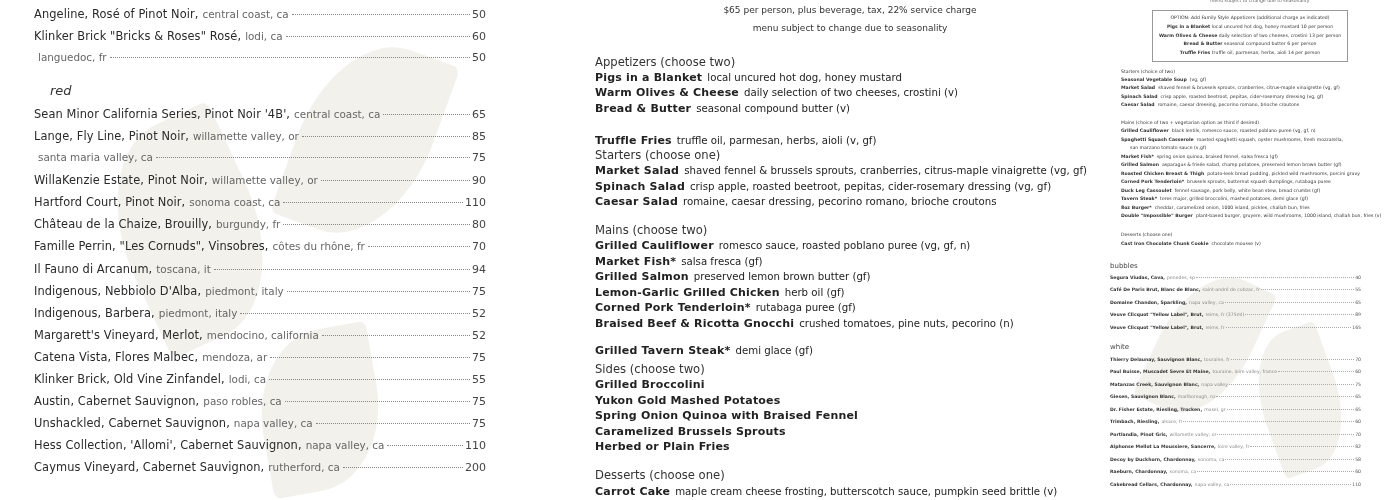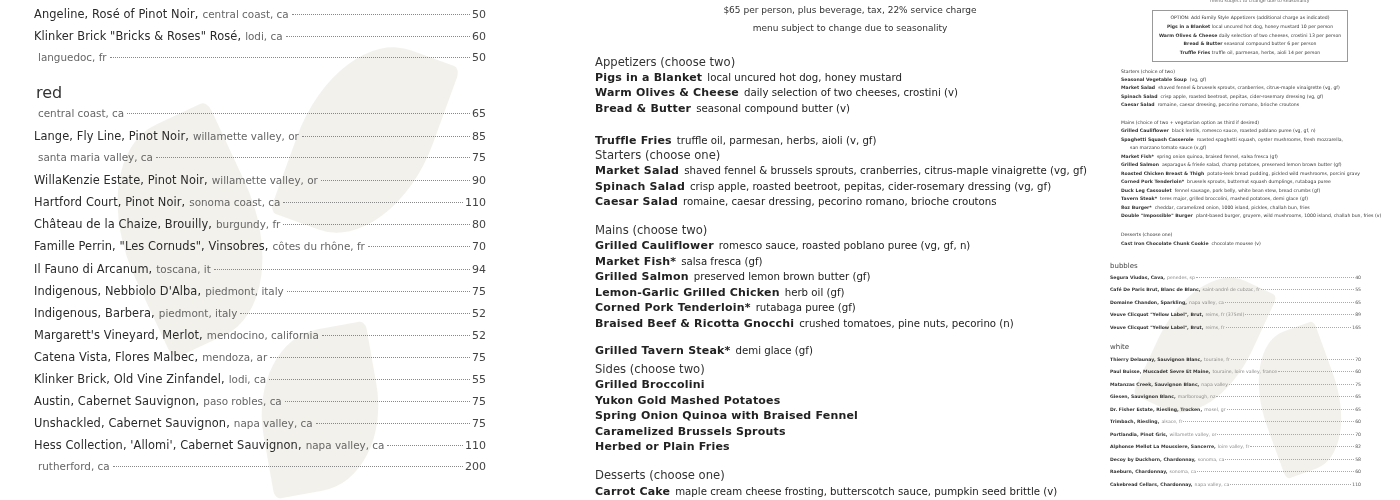--- a/index.html
+++ b/index.html
@@ -7,21 +7,21 @@
          font-family:"DejaVu Sans", sans-serif; color:#222; }
   .leaf { position:absolute; background:#f1efe8; border-radius:60% 5% 60% 5%; opacity:.85; }
 
   
   #left { position:absolute; left:34px; top:0; width:452px; }
   .wrow { position:absolute; left:0; width:452px; height:16px; display:flex; align-items:baseline; font-size:11.4px; white-space:nowrap; }
   .wrow .nm { color:#2a2a2a; letter-spacing:.1px; }
   .wrow .rg { color:#666; font-size:10.4px; margin-left:4px; }
   .wrow .dots { flex:1; border-bottom:1px dotted #888; margin:0 2px 0 3px; transform:translateY(-3px); }
   .wrow .pr { color:#444; font-size:11px; }
-  .cat { position:absolute; left:2px; font-size:16px; color:#333; }
+  .cat { position:absolute; left:16px; font-size:13px; color:#333;font-style:italic; }
 
   
   #mid { position:absolute; left:595px; top:0; width:420px; font-size:10.4px; color:#222; }
   .hdr { position:absolute; left:125px; width:260px; text-align:center; font-size:9px; color:#333; }
   .sec { position:absolute; left:0; font-size:11.6px; color:#333; }
   .item { position:absolute; left:0; white-space:nowrap; font-size:10.2px;text-align:center; }
   .item b { font-weight:bold; font-size:11px; letter-spacing:.2px; margin-right:5px; }
 
   
   #right { position:absolute; left:1115px; top:0; width:285px; font-size:4.6px; color:#333; }
@@ -59,20 +59,21 @@
     </div>
   <div class="wrow" style="top:51px">
       <span class="rg">languedoc, fr</span>
       <span class="dots"></span>
       <span class="pr">50</span>
     </div>
 
   <div class="cat" style="top:83px">red</div>
 
   <div class="wrow" style="top:107px">
+      <span class="nm">Sean Minor California Series, Pinot Noir '4B',</span>
       <span class="rg">central coast, ca</span>
       <span class="dots"></span>
       <span class="pr">65</span>
     </div>
   <div class="wrow" style="top:129px">
       <span class="nm">Lange, Fly Line, Pinot Noir,</span>
       <span class="rg">willamette valley, or</span>
       <span class="dots"></span>
       <span class="pr">85</span>
     </div>
@@ -153,20 +154,21 @@
       <span class="dots"></span>
       <span class="pr">75</span>
     </div>
   <div class="wrow" style="top:438px">
       <span class="nm">Hess Collection, 'Allomi', Cabernet Sauvignon,</span>
       <span class="rg">napa valley, ca</span>
       <span class="dots"></span>
       <span class="pr">110</span>
     </div>
   <div class="wrow" style="top:460px">
+      <span class="nm">Caymus Vineyard, Cabernet Sauvignon,</span>
       <span class="rg">rutherford, ca</span>
       <span class="dots"></span>
       <span class="pr">200</span>
     </div>
 </div>
 
 <div id="mid">
   <div class="hdr" style="top:5px">$65 per person, plus beverage, tax, 22% service charge</div>
   <div class="hdr" style="top:23px">menu subject to change due to seasonality</div>
 

